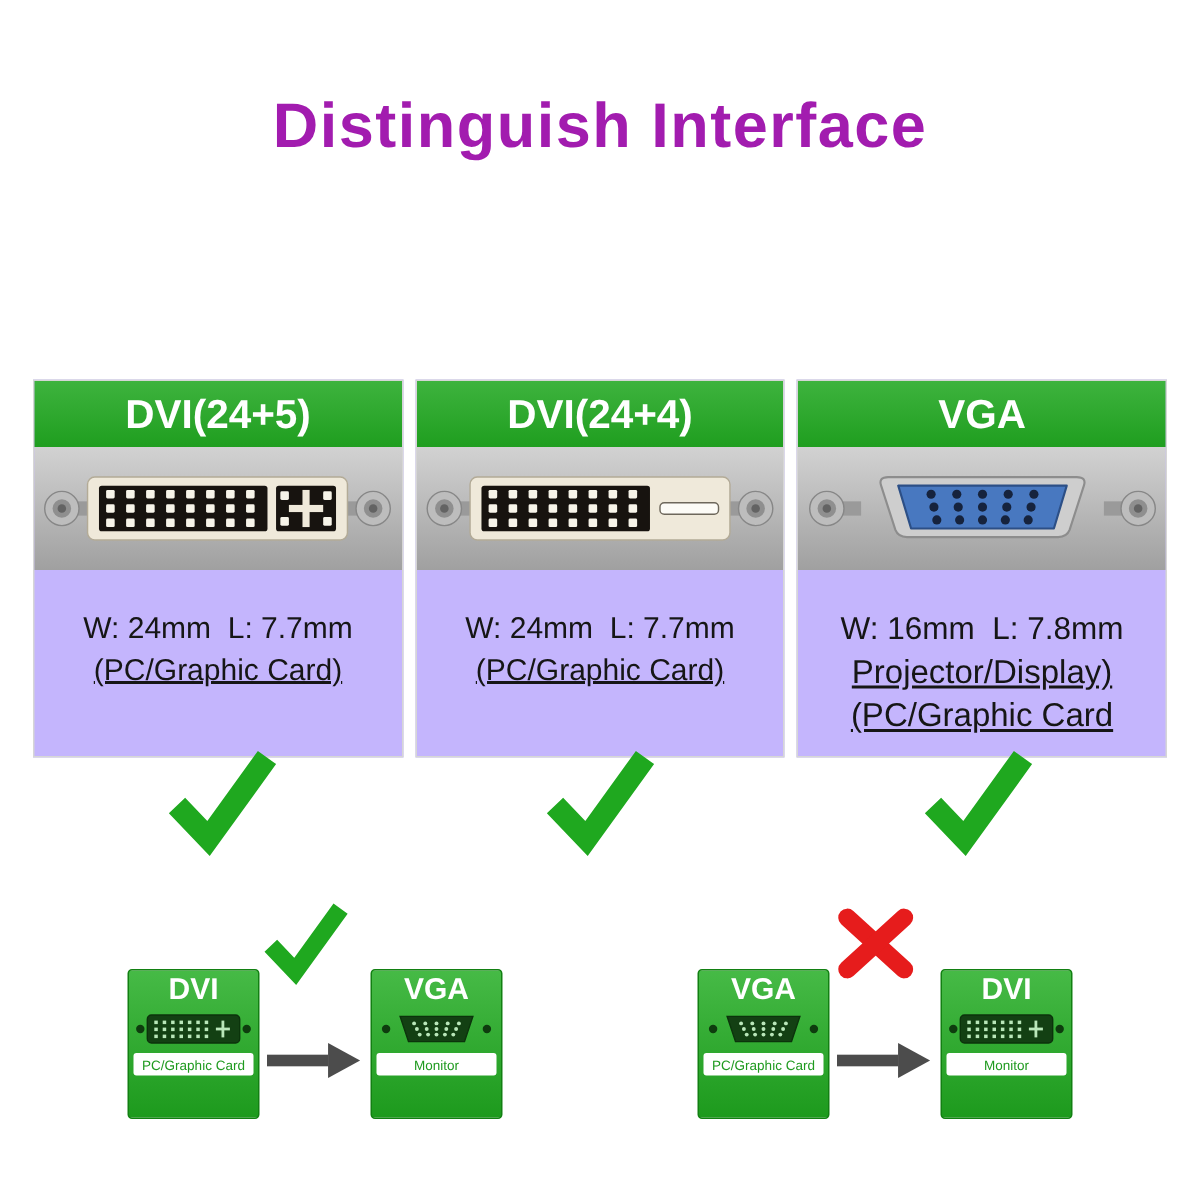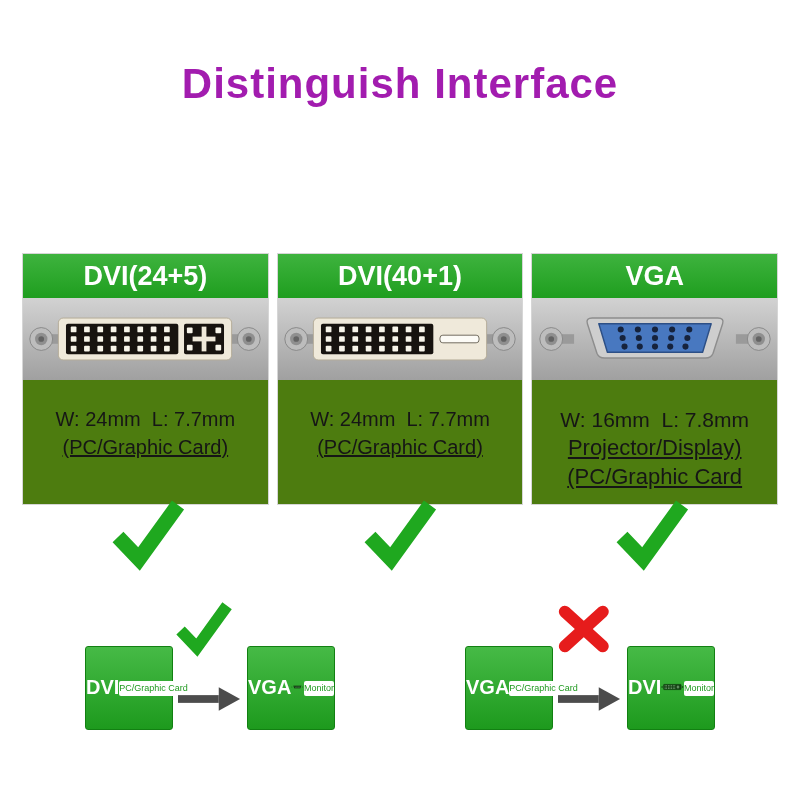--- a/index.html
+++ b/index.html
@@ -3,40 +3,40 @@
 <meta charset="utf-8">
 <style>
   * { margin:0; padding:0; box-sizing:border-box; }
   body { background:#fff; font-family:"Liberation Sans", sans-serif; }
   .page { position:relative; width:800px; height:800px; background:#ffffff; overflow:hidden; margin:0 auto; }
 
   .title { position:absolute; top:60px; left:0; width:100%; text-align:center;
            font-size:42px; font-weight:bold; color:#a21caf; letter-spacing:1px; }
 
   .cards { position:absolute; top:253px; left:22px; right:22px; display:flex; gap:8px; align-items:stretch; }
-  .card { flex:1; border:1px solid #d6d6d6; background:#4d7c0f; display:flex; flex-direction:column; }
+  .card { flex:1; border:1px solid #d6d6d6; background:#c4b5fd; display:flex; flex-direction:column; }
   .card-header { height:44px; display:flex; align-items:center; justify-content:center;
                  background:linear-gradient(#3eb33e,#1f9e1f); color:#fff; font-weight:bold; font-size:27px; }
   .photo-band { height:82px; background:linear-gradient(180deg,#d2d2d2,#a0a0a0); display:flex; align-items:center; justify-content:center; }
   .connector { width:238px; height:58px; }
   .card-text { padding:24px 4px 14px; text-align:center; color:#161616; }
   .size { font-size:20px; white-space:pre; margin-top:4px; }
   .note { font-size:20px; margin-top:5px;text-decoration:underline; }
   .note:empty { display:none; }
   .card-vga .size { font-size:21px; }
   .card-vga .note { font-size:22px; margin-top:3px; }
 
   .checks-row { position:absolute; top:495px; left:22px; right:22px; display:flex; }
   .check-cell { flex:1; display:flex; justify-content:center; }
   .big-check { width:80px; height:80px; }
 
   .diagrams { position:absolute; top:598px; left:0; width:800px; display:flex; justify-content:center; gap:130px; }
   .diagram { position:relative; display:flex; align-items:flex-start; padding-top:48px; }
-  .mini-block { width:88px; height:84px; border:1px solid #128012; border-radius:3px;
-                background:linear-gradient(#46ba46,#1d9a1d); display:flex; align-items:center;
+  .mini-block { width:88px; height:100px; border:1px solid #128012; border-radius:3px;
+                background:linear-gradient(#46ba46,#1d9a1d); display:flex; flex-direction:column; align-items:center;
                 padding:1px 0 3px; }
   .mini-title { color:#fff; font-weight:bold; font-size:20px; line-height:24px; }
   .mini-conn { width:80px; height:28px; }
   .mini-label { margin-top:2px; background:#fff; width:80px; height:15px; border-radius:2px;
                 display:flex; align-items:center; justify-content:center;
                 font-size:9px; font-weight:normal; color:#1f9a1f; white-space:nowrap; }
   .arrow-wrap { align-self:center; margin:26px 5px 0; }
   .verdict { position:absolute; top:0; left:50%; transform:translateX(-60%); width:62px; height:62px; }
 </style>
 </head>
@@ -109,21 +109,21 @@
         </svg>
       </div>
       <div class="card-text">
         <div class="size">W: 24mm  L: 7.7mm</div>
         <div class="note">(PC/Graphic Card)</div>
 
       </div>
     </div>
 
     <div class="card">
-      <div class="card-header">DVI(40+1)</div>
+      <div class="card-header">DVI(24+4)</div>
       <div class="photo-band">
         <svg class="connector" viewBox="0 0 250 60">
           <rect x="26" y="25" width="10" height="10" fill="#9a9a9a"></rect>
           <rect x="214" y="25" width="10" height="10" fill="#9a9a9a"></rect>
           <g>
             <circle cx="16" cy="30" r="12" fill="#bdbdbd" stroke="#878787"></circle>
             <circle cx="16" cy="30" r="6.5" fill="#8f8f8f"></circle>
             <circle cx="16" cy="30" r="3" fill="#636363"></circle>
           </g>
           <g>

